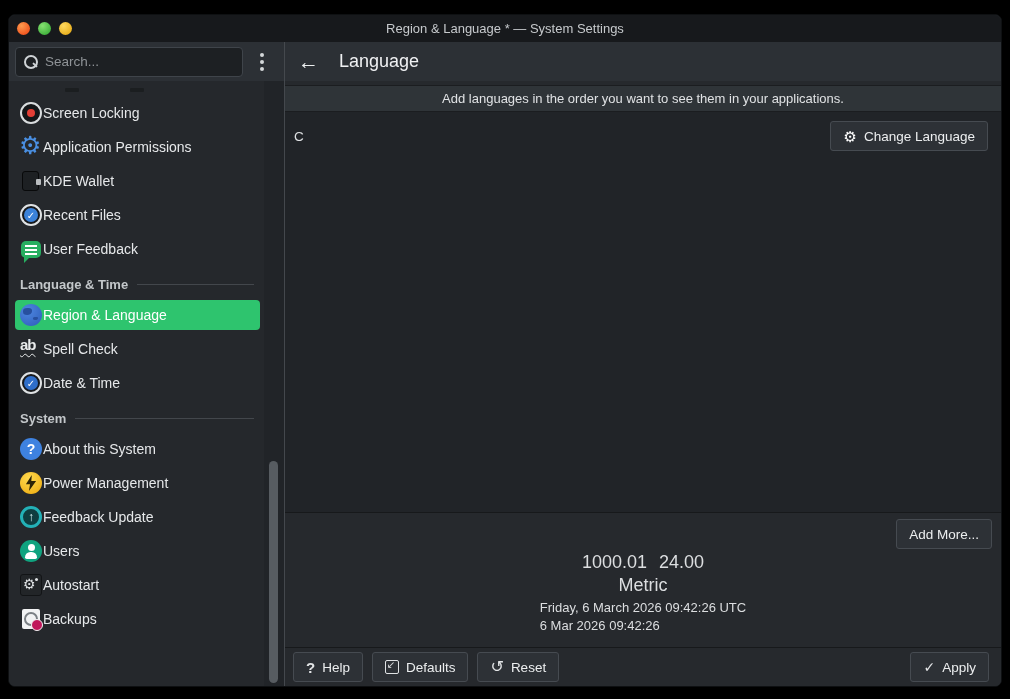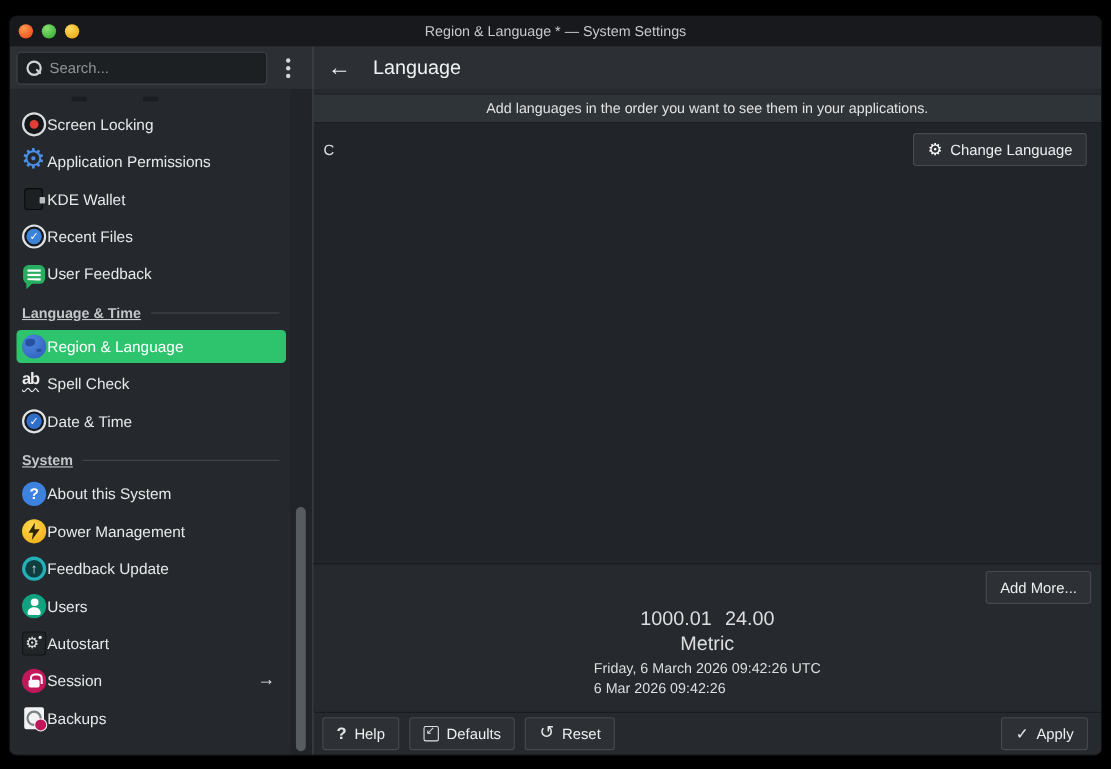--- a/index.html
+++ b/index.html
@@ -56,21 +56,21 @@
     background:#1b1e20; border-radius:1px; }
   .partial-item::after { content:""; position:absolute; left:115px; top:2px; width:14px; height:4px;
     background:#1b1e20; border-radius:1px; }
   .side-item { height:30px; margin-bottom:4px; border-radius:4px; display:flex;
     align-items:center; gap:1px; padding-left:5px; cursor:pointer; }
   .side-item .lbl { font-size:14px; color:#e6e8ea; white-space:nowrap; }
   .side-item.selected { background:var(--accent); }
   .side-item.selected .lbl { color:#fff; }
   .side-item .arrow { margin-left:auto; margin-right:10px; color:#dfe1e3; font-size:16px; }
   .section-header { display:flex; align-items:center; gap:9px; margin:10px 2px 6px 5px; height:20px; }
-  .section-header .htxt { font-size:13px; font-weight:bold; color:#c3c7ca; white-space:nowrap;text-decoration:underline; }
+  .section-header .htxt { font-size:13px; font-weight:bold; color:#c3c7ca; white-space:nowrap; }
   .section-header .hline { flex:1; height:1px; background:#43474c; margin-right:4px; }
 
   
   .icon { width:22px; height:22px; border-radius:50%; position:relative; flex:none; }
   .i-screen-locking { background:#141618; border:2px solid #d9dcde; }
   .i-screen-locking::after { content:""; position:absolute; left:5px; top:5px; width:8px; height:8px;
     border-radius:50%; background:#e33e35; }
   .i-application-permissions { border-radius:0; }
   .i-application-permissions::before { content:"⚙"; position:absolute; left:-1px; top:-4px;
     font-size:25px; line-height:26px; color:#4a8fe2; }
@@ -256,25 +256,20 @@
           </div>
           <div class="side-item">
             <span class="icon i-users"></span>
             <span class="lbl">Users</span>
           </div>
           <div class="side-item">
             <span class="icon i-autostart"></span>
             <span class="lbl">Autostart</span>
           </div>
           <div class="side-item">
-            <span class="icon i-session"></span>
-            <span class="lbl">Session</span>
-            <span class="arrow">→</span>
-          </div>
-          <div class="side-item">
             <span class="icon i-backups"></span>
             <span class="lbl">Backups</span>
           </div>
         </div>
 
       <div class="gutter">
         <div class="thumb"></div>
       </div>
 
       <div class="main">

